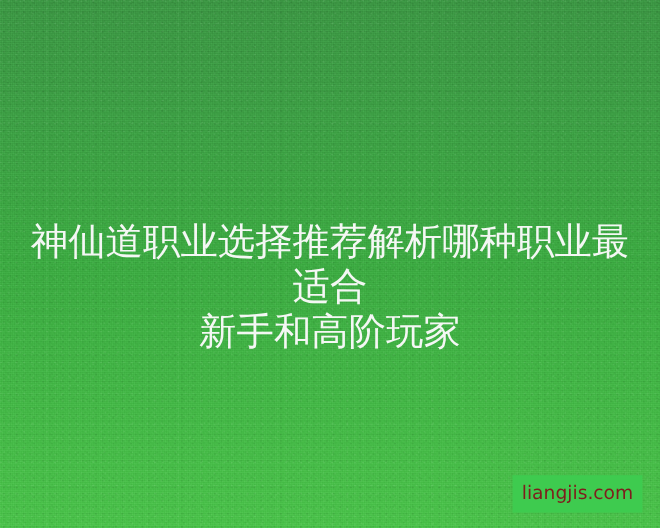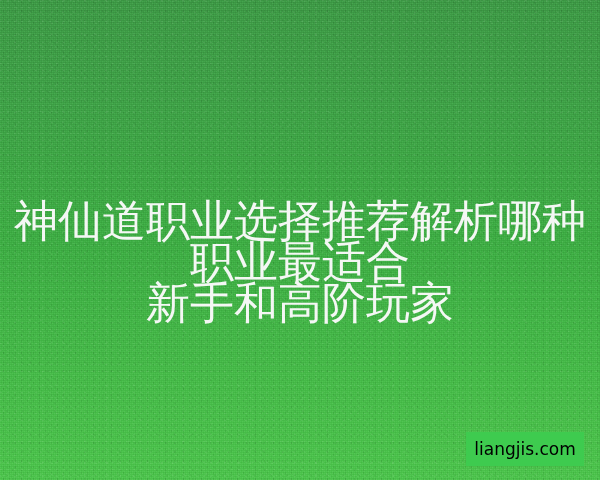--- a/index.html
+++ b/index.html
@@ -70,21 +70,21 @@
     background-size: 7px 7px, 9px 9px, 11px 11px, 8px 8px, 13px 13px, 6px 6px;
   }
 
   #headline {
     position: absolute;
     left: 0;
     right: 0;
     top: 200px;
     text-align: center;
     color: #f4f7f4;
-    font-size: 44px;
+    font-size: 34px;
     line-height: 41px;
     font-weight: 400;
     letter-spacing: 0px;
     padding: 0 12px;
     box-sizing: border-box;
     white-space: pre-line;
   }
 
   #watermark-badge {
     position: absolute;
@@ -92,21 +92,21 @@
     top: 432px;
     width: 118px;
     height: 34px;
     background: #3ecb4f;
     display: flex;
     align-items: center;
     justify-content: center;
   }
 
   #watermark-badge .wm-text {
-    color: #000000;
+    color: #7f1d1d;
     font-size: 17px;
     line-height: 1;
     letter-spacing: 0px;
     font-weight: 400;
   }
 </style>
 </head>
 <body>
 
 <div id="poster">

